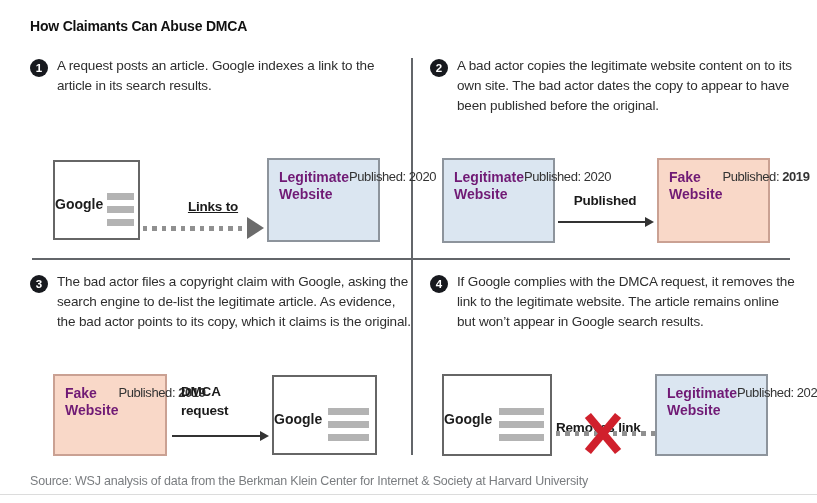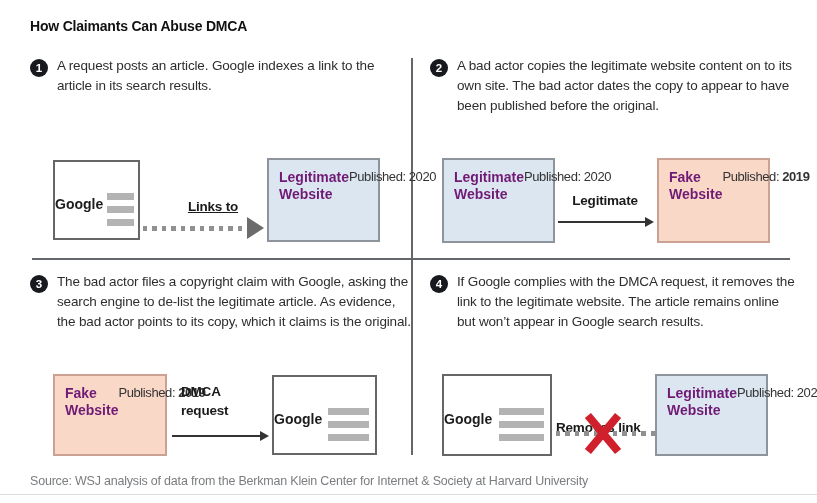--- a/index.html
+++ b/index.html
@@ -127,21 +127,21 @@
     <div class="b-pub"><span>Published:</span><span class="year">2020</span></div>
   </div>
 
   <span class="badge" style="left:430px;top:59px;">2</span>
   <p class="step-text" style="left:457px;top:56px;width:336px;">A bad actor copies the legitimate website content on to its own site. The bad actor dates the copy to appear to have been published before the original.</p>
 
   <div class="site-box legit" style="left:442px;top:158px;width:113px;height:85px;">
     <div class="b-title">Legitimate Website</div>
     <div class="b-pub"><span>Published:</span><span class="year">2020</span></div>
   </div>
-  <div class="arrow-label center" style="left:553px;top:191px;width:104px;">Legitimate</div>
+  <div class="arrow-label center" style="left:553px;top:191px;width:104px;">Published</div>
   <div class="solid-arrow" style="left:558px;top:215px;width:96px;height:14px;">
     <div class="line"></div>
     <div class="shead"></div>
   </div>
   <div class="site-box fake" style="left:657px;top:158px;width:113px;height:85px;">
     <div class="b-title">Fake Website</div>
     <div class="b-pub"><span>Published:</span><span class="year-strong">2019</span></div>
   </div>
 
   <span class="badge" style="left:30px;top:275px;">3</span>

